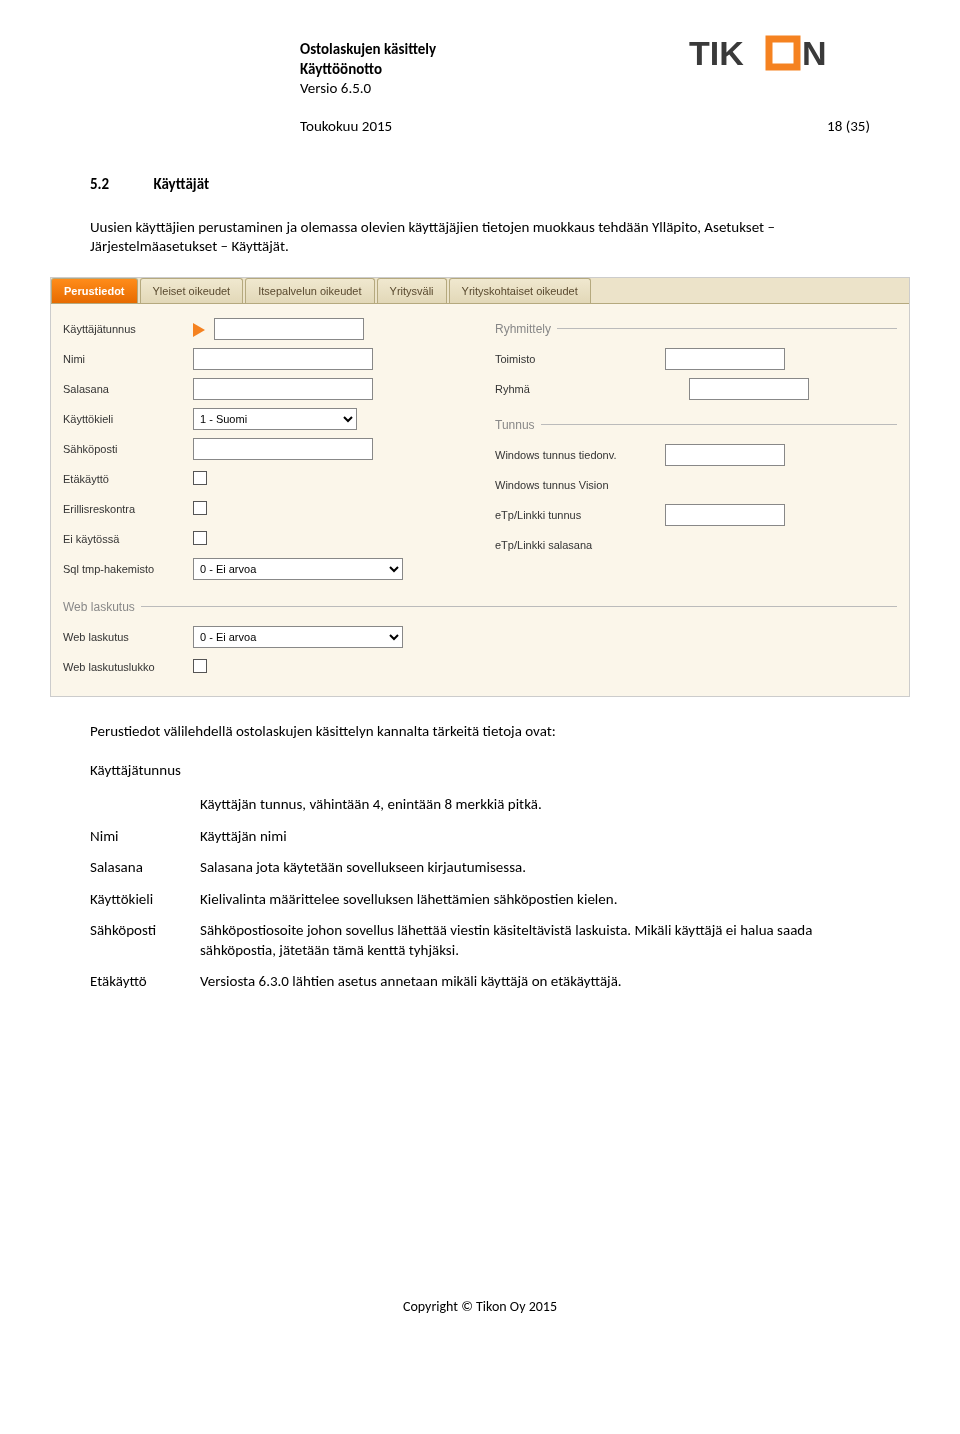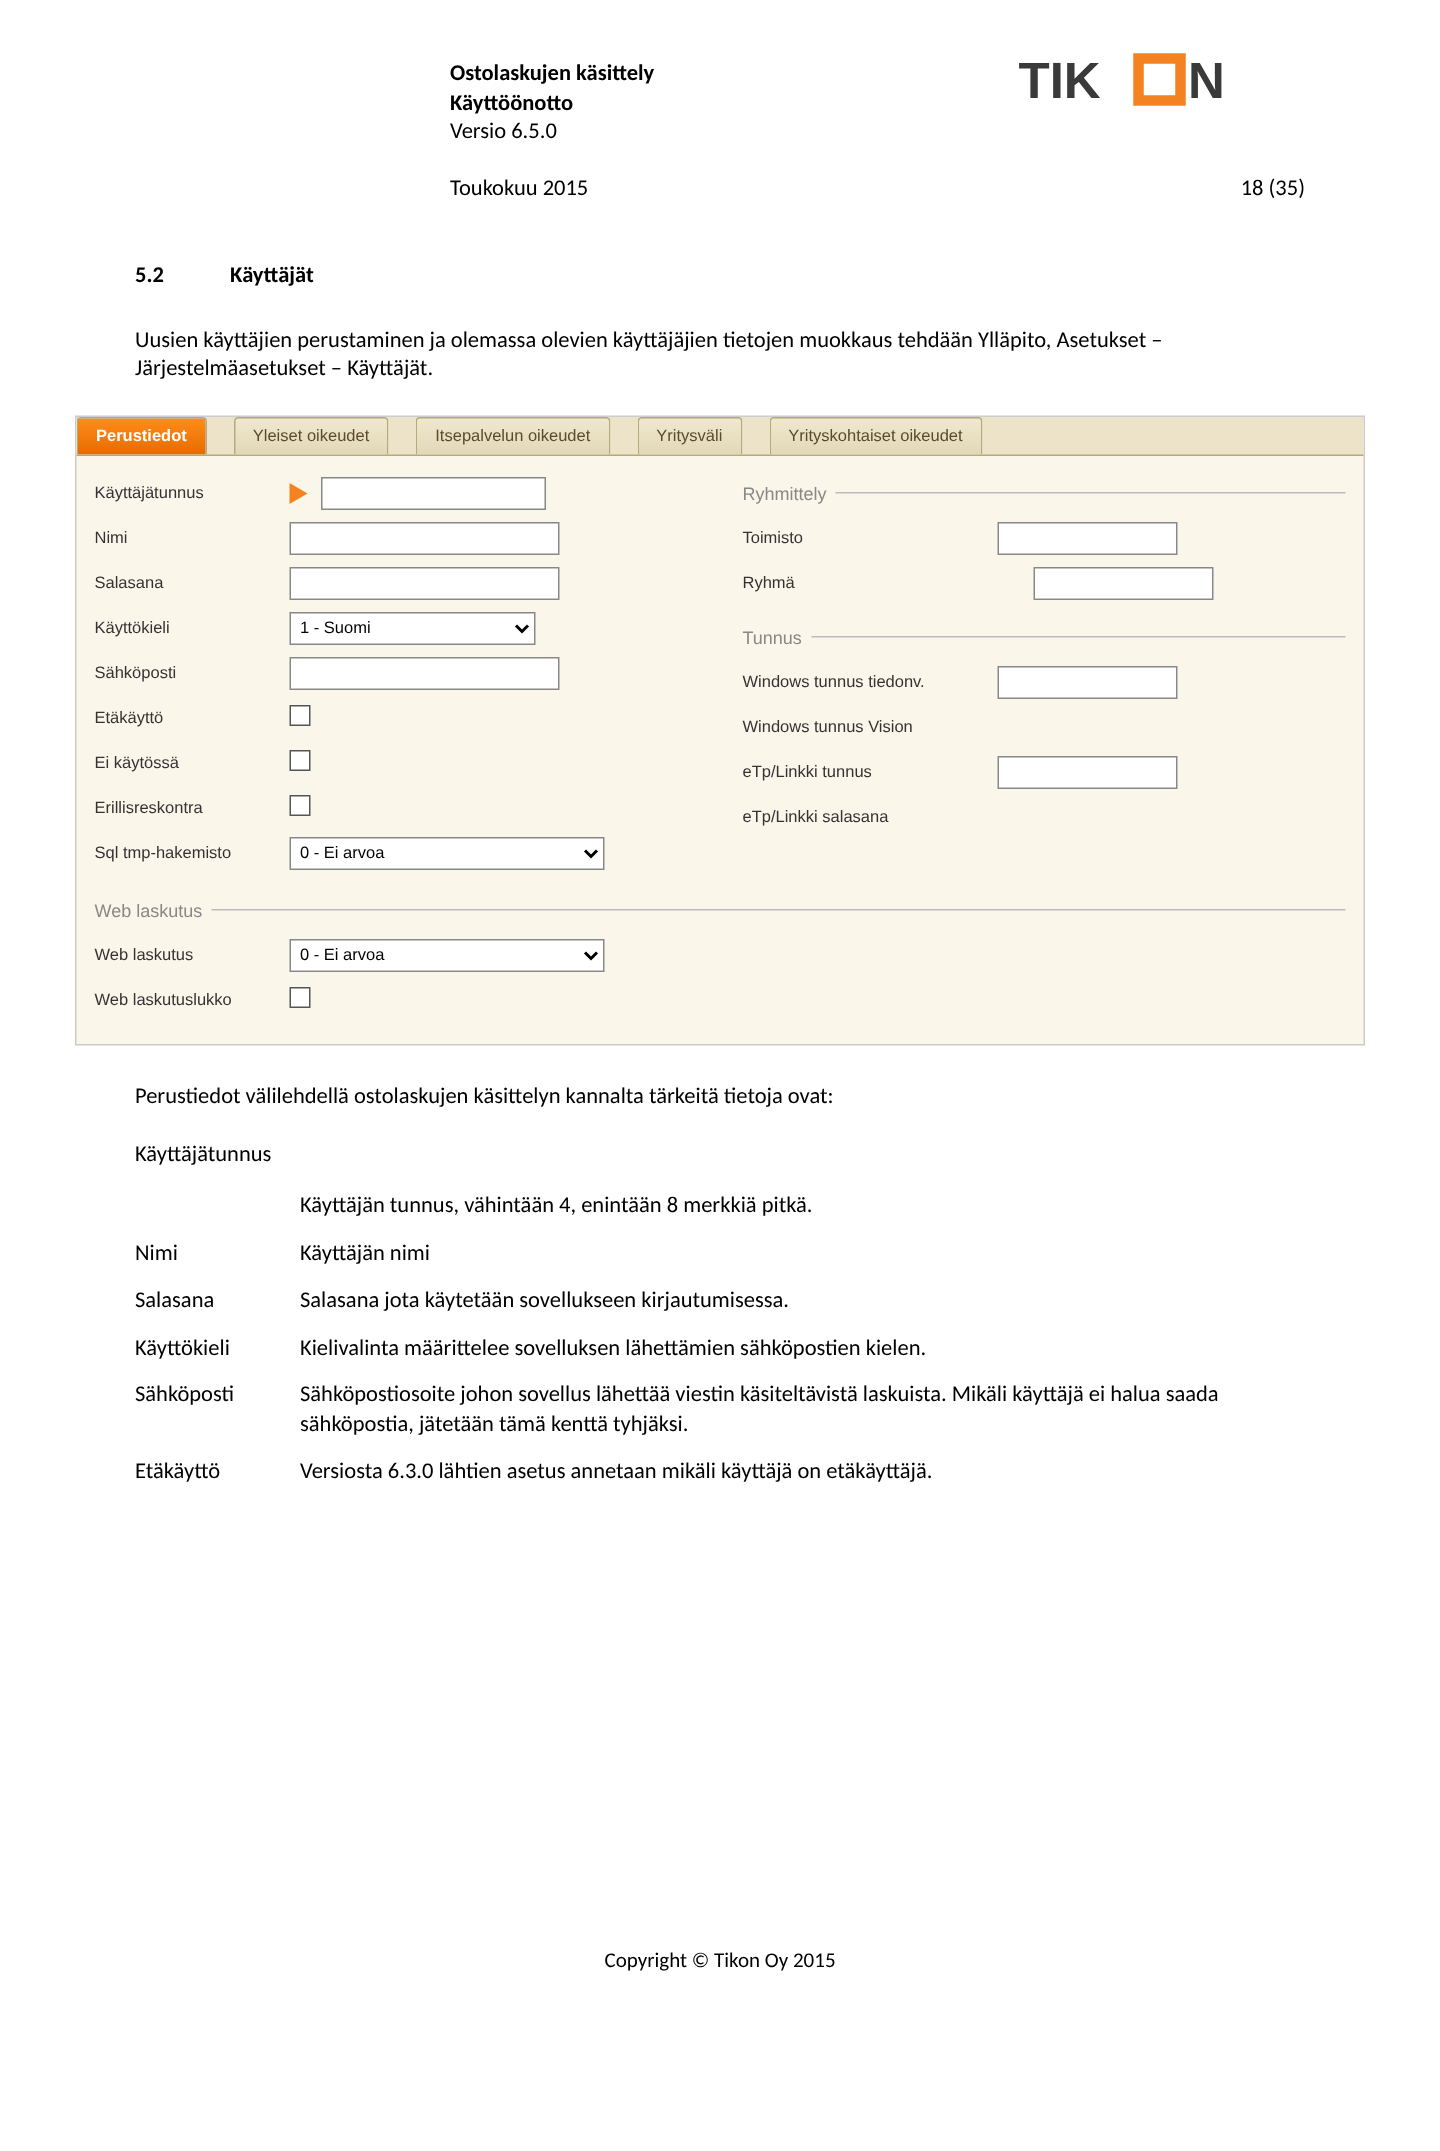--- a/index.html
+++ b/index.html
@@ -9,38 +9,38 @@
     color: #000;
     background: #fff;
     width: 960px;
     margin: 0 auto;
     padding: 40px 90px 40px 90px;
   }
   .header-block { position: relative; margin-bottom: 30px; }
   .header-left { margin-left: 210px; }
   .header-left div { font-weight: bold; line-height: 1.3; }
   .header-left .version { font-weight: normal; }
-  .logo { position: absolute; right: 16px; top: -5px; text-decoration: underline; }
+  .logo { position: absolute; right: 6px; top: -5px; text-decoration: underline; }
   .doc-date-row { margin-left: 210px; margin-top: 18px; }
   .doc-date-row .date { display: inline-block; }
   .doc-date-row .pagenum { float: right; text-align: right; }
   .section-row { margin-top: 40px; margin-bottom: 12px; }
   .section-num { display: inline-block; width: 60px; font-weight: bold; }
   .section-title { font-weight: bold; }
   .para { margin-top: 25px; margin-bottom: 20px; line-height: 1.3; }
   .screenshot {
     display: block;
     margin: 10px -40px 25px -40px;
     background: #fbf6ea;
     border: 1px solid #ccc;
     font-family: Verdana, Arial, sans-serif;
     font-size: 11px;
     color: #333;
   }
-  .tabs { display: flex; background: #ece3c9; border-bottom: 1px solid #b5a97e; gap: 16px; }
+  .tabs { display: flex; background: #ece3c9; border-bottom: 1px solid #b5a97e; }
   .tab {
     padding: 6px 12px;
     border: 1px solid #b5a97e;
     border-bottom: none;
     background: linear-gradient(#f0e8cf,#e2d8b8);
     color: #5a4a2f;
     margin-right: 2px;
     border-top-left-radius: 3px;
     border-top-right-radius: 3px;
   }
@@ -159,25 +159,25 @@
       </div>
       <div class="frow">
         <span class="lbl">Sähköposti</span>
         <span class="ctl"><input class="finput" style=""></span>
       </div>
       <div class="frow">
         <span class="lbl">Etäkäyttö</span>
         <span class="ctl"><span class="fcheck"></span></span>
       </div>
       <div class="frow">
+        <span class="lbl">Erillisreskontra</span>
+        <span class="ctl"><span class="fcheck"></span></span>
+      </div>
+      <div class="frow">
         <span class="lbl">Ei käytössä</span>
-        <span class="ctl"><span class="fcheck"></span></span>
-      </div>
-      <div class="frow">
-        <span class="lbl">Erillisreskontra</span>
         <span class="ctl"><span class="fcheck"></span></span>
       </div>
       <div class="frow">
         <span class="lbl">Sql tmp-hakemisto</span>
         <span class="ctl">
           <select class="fselect" style="width:210px">
             <option>0  -  Ei arvoa</option>
           </select>
         </span>
       </div>

